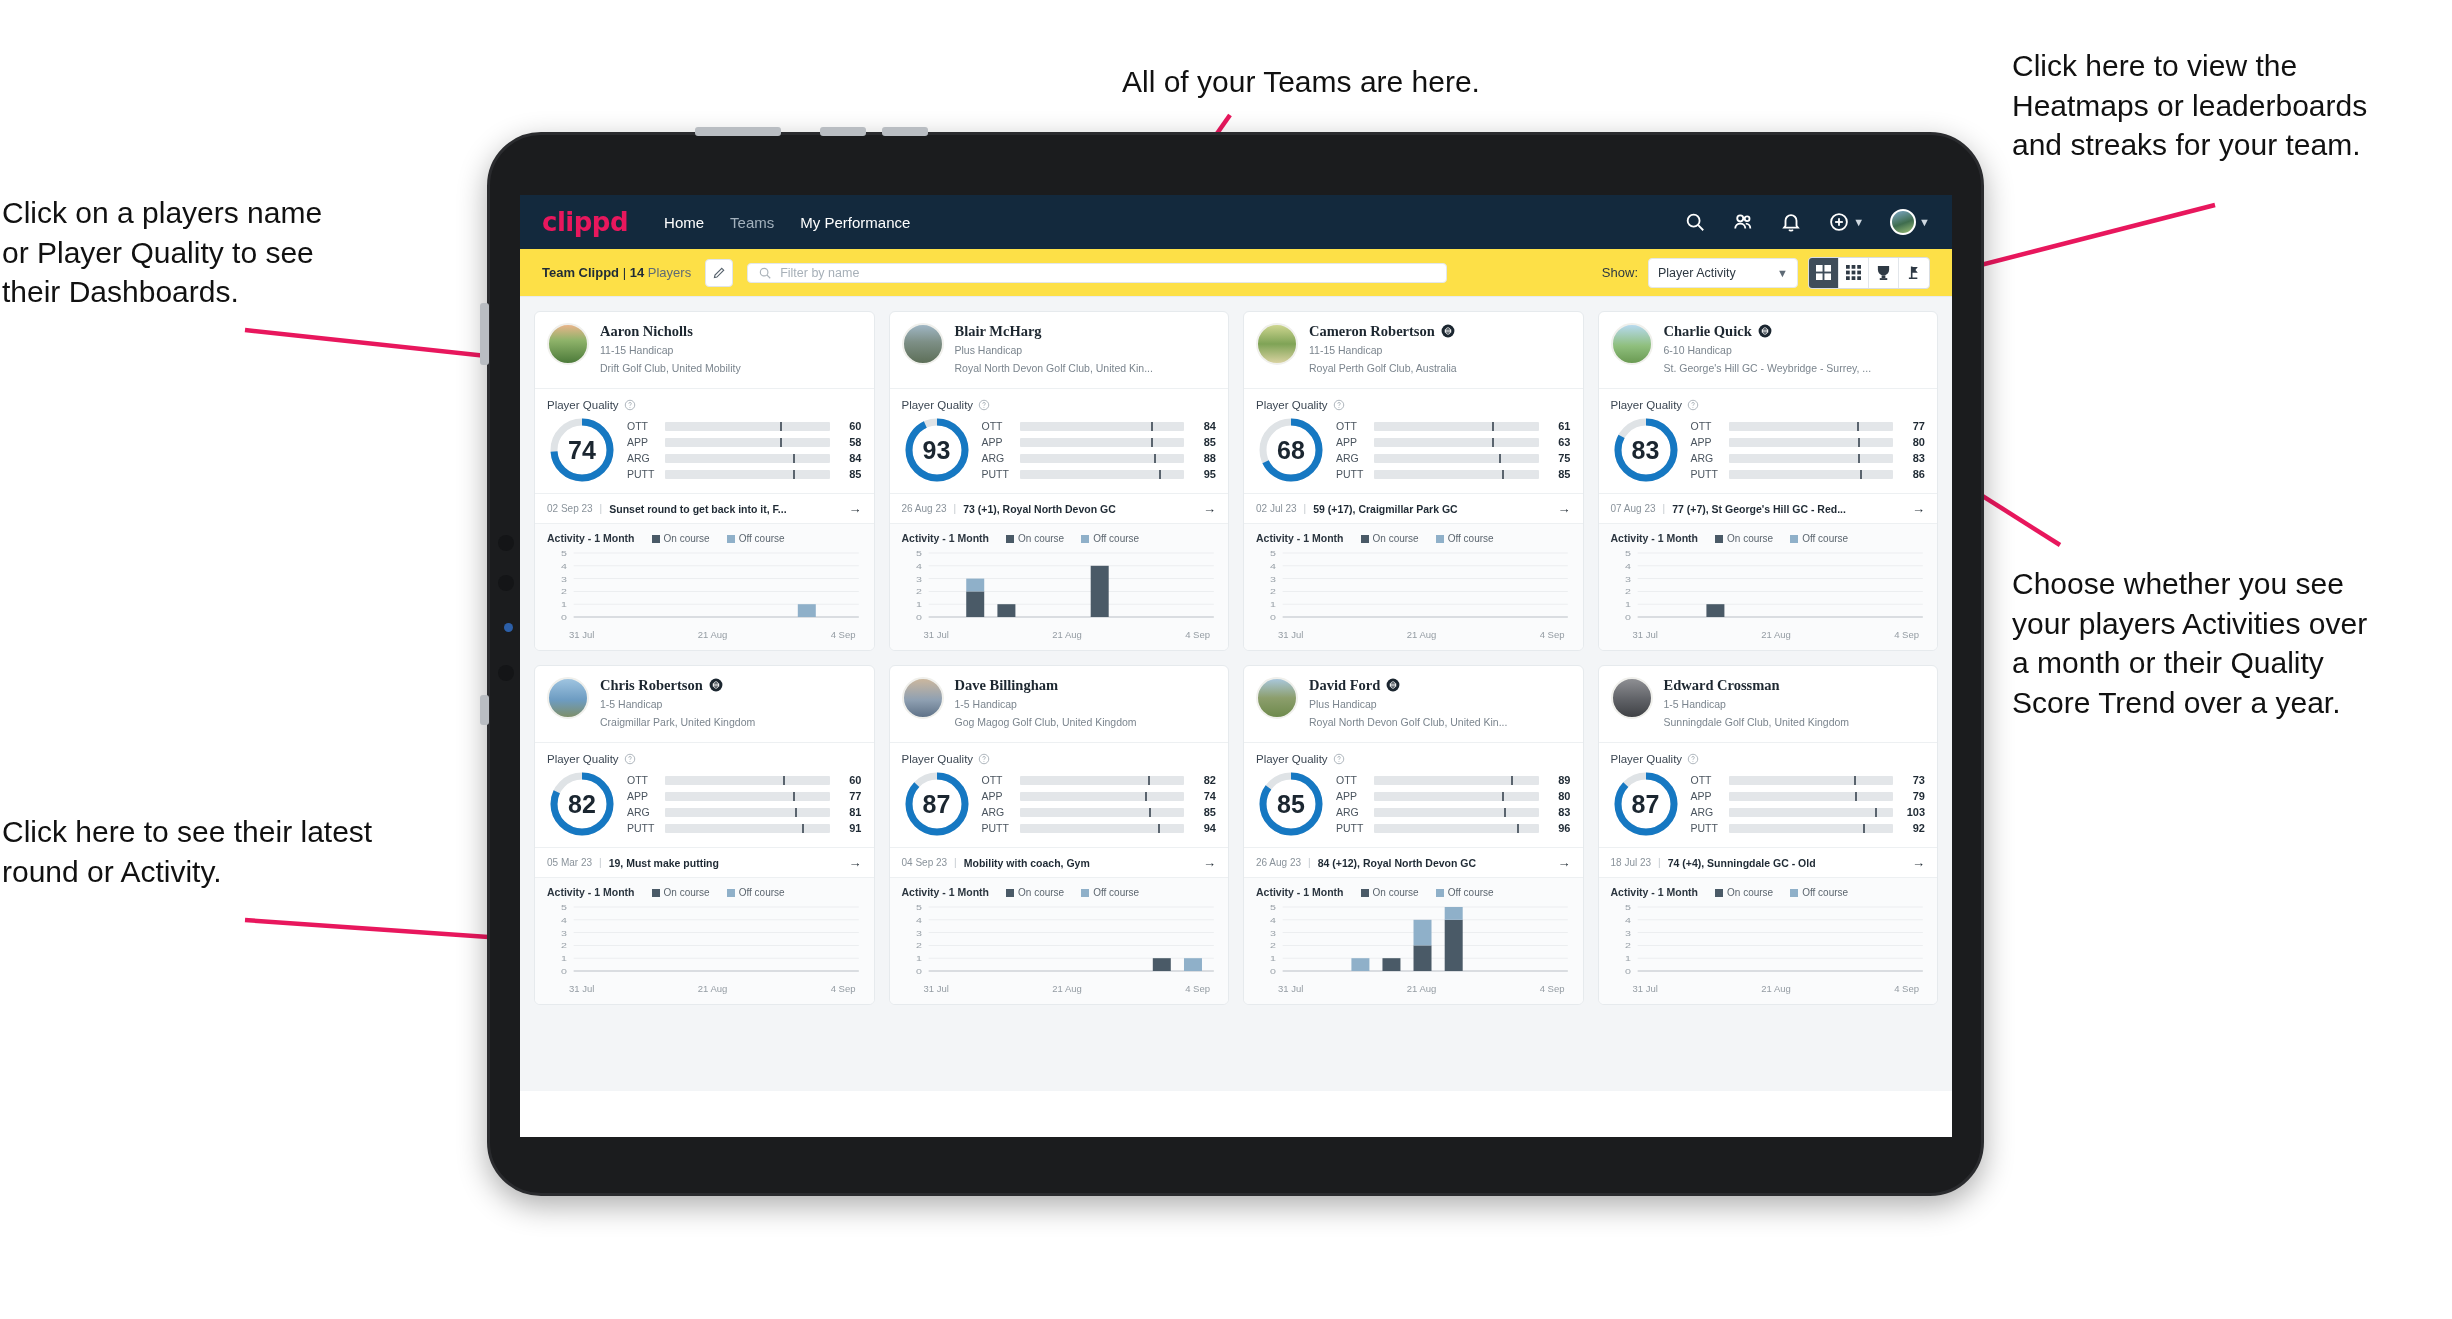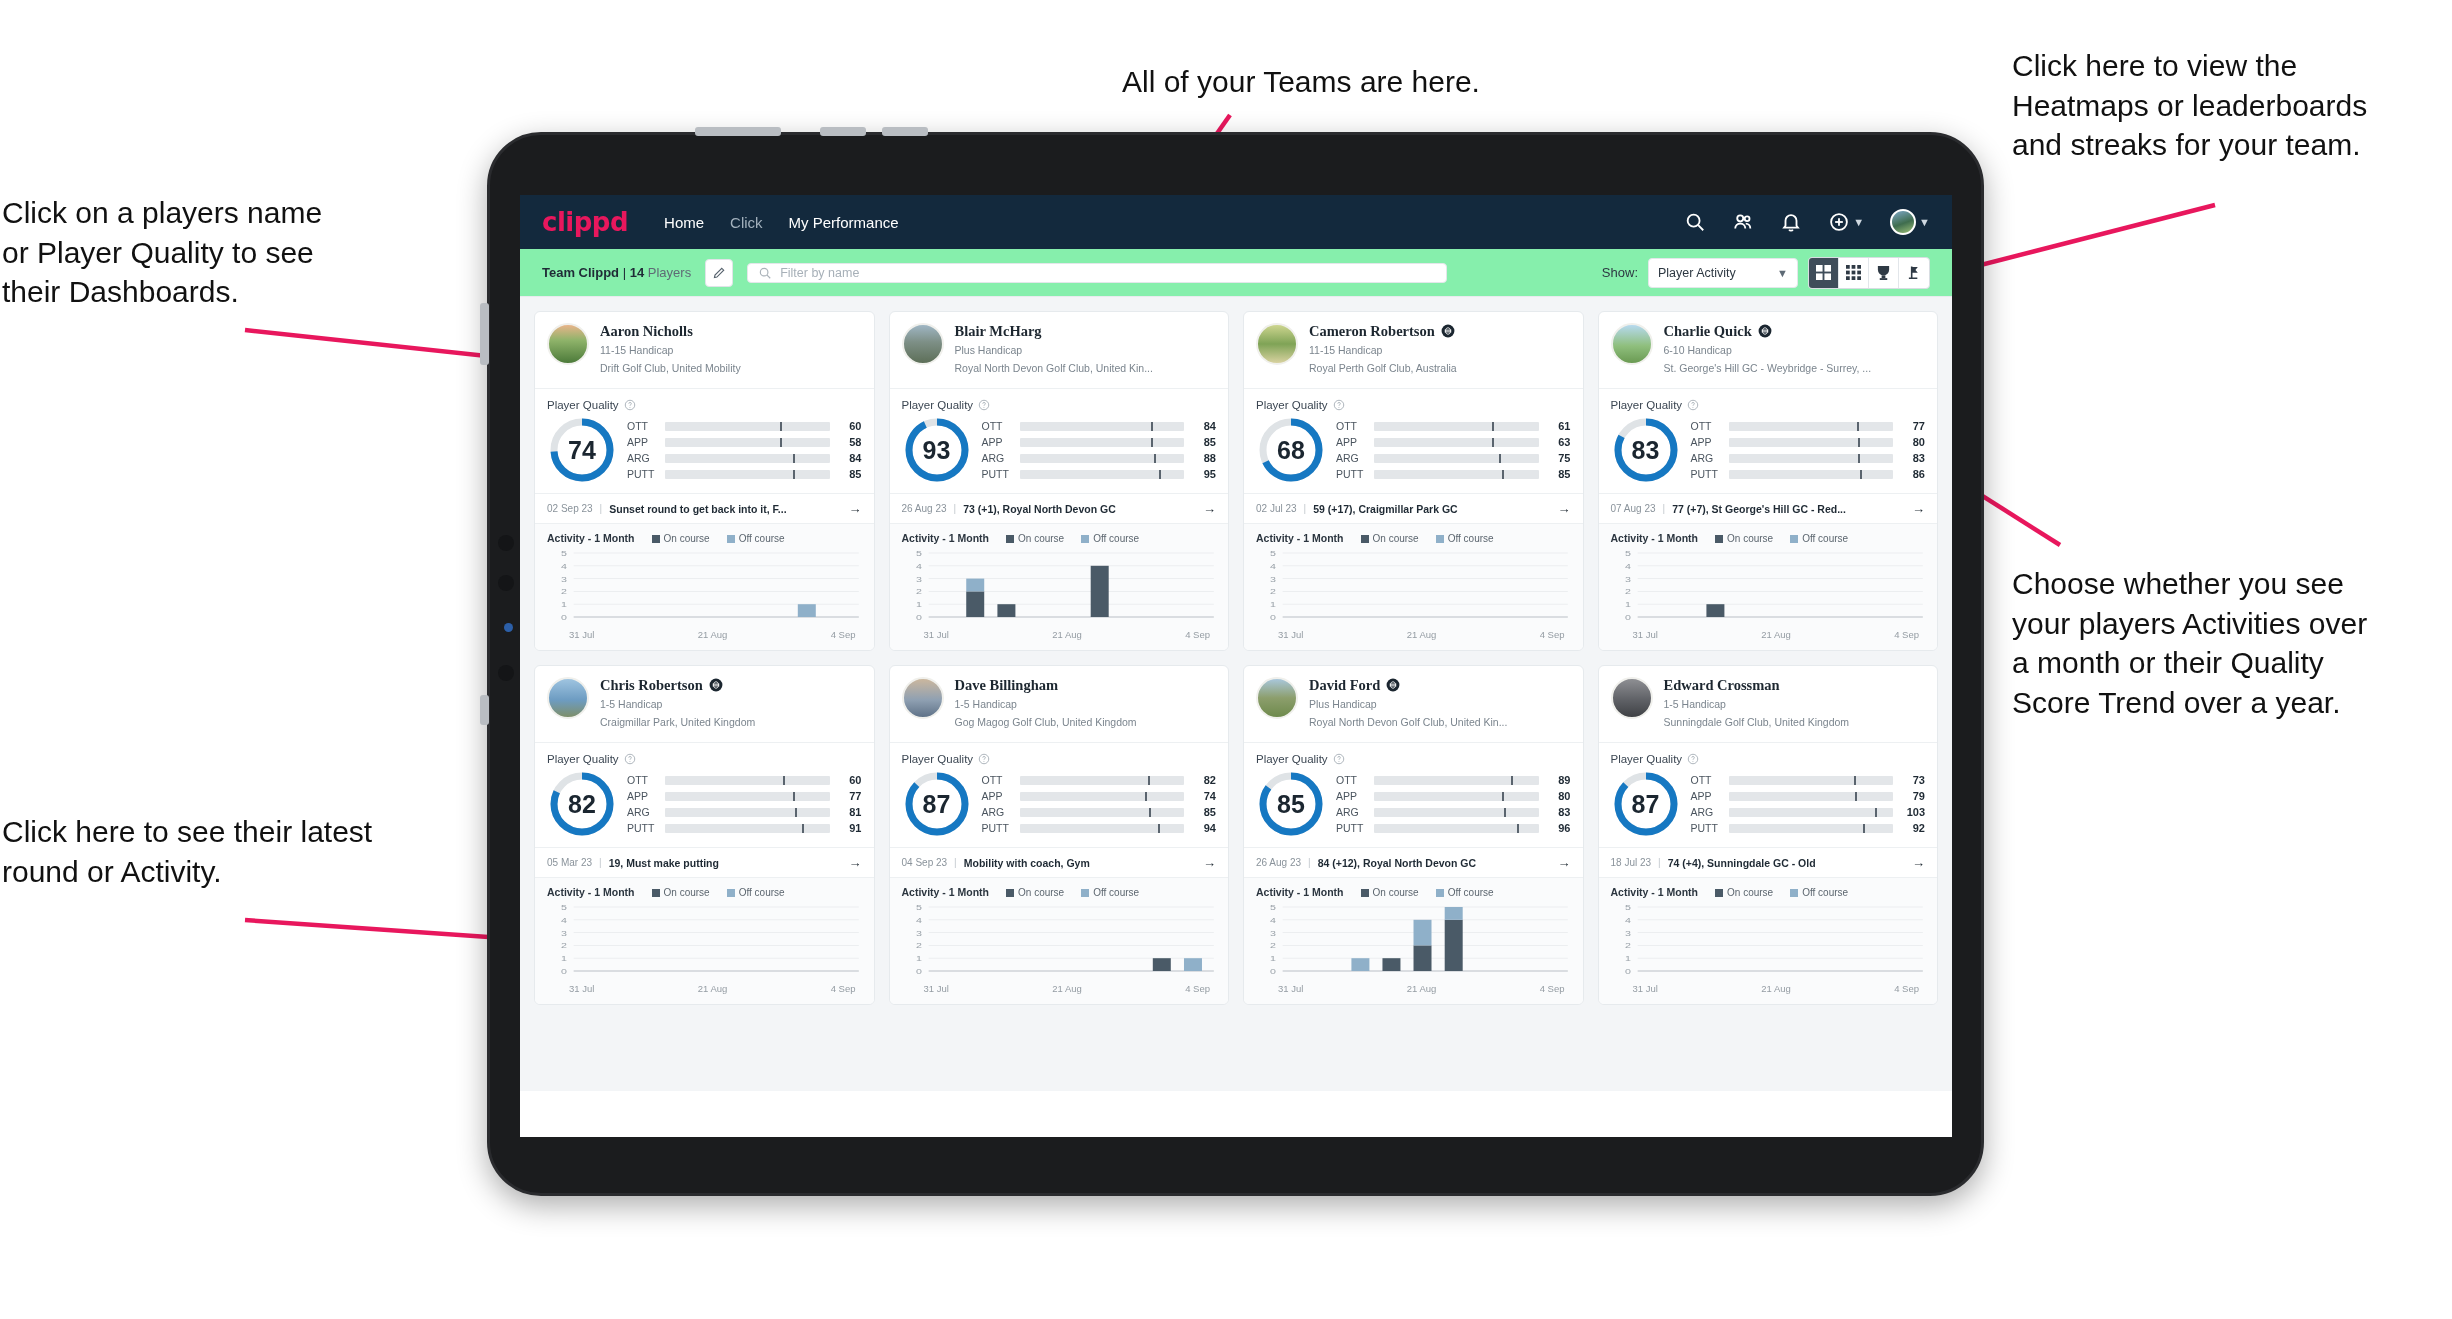--- a/index.html
+++ b/index.html
@@ -88,21 +88,21 @@
     content:''; position: absolute; left: -6px; right: -6px; bottom: 0; height: 3px; background: #e8175d;
   }
   .add-team-btn {
     position: absolute; right: 22px; top: 8px;
     background: #5a6570; color: #ffffff; font-size: 12px;
     padding: 6px 14px; border-radius: 4px;
   }
 
   
   .filter-row {
-    height: 48px; background: #86efac; border-bottom: 1px solid #e8ebee;
+    height: 48px; background: #fde047; border-bottom: 1px solid #e8ebee;
     display: flex; align-items: center; padding: 0 22px; gap: 14px;
   }
   .team-label { font-size: 13px; color: #1f2b36; white-space: nowrap; }
   .team-label b { font-weight: 700; }
   .team-label span.light { color: #5e6a75; }
   .edit-btn {
     width: 28px; height: 28px; border: 1px solid #e0e4e8; border-radius: 4px; background:#fff;
     display:flex; align-items:center; justify-content:center;
   }
   .edit-btn svg { width: 14px; height: 14px; }
@@ -220,21 +220,21 @@
   <div class="speaker-dot" style="top:440px"></div>
   <div class="cam-dot"></div>
   <div class="speaker-dot" style="top:530px"></div>
 
   <div class="tablet-inner">
 
     <div class="app-header">
       <div class="logo">clippd</div>
       <div class="nav-links">
         <div class="nav-link">Home</div>
-        <div class="nav-link dim">Click</div>
+        <div class="nav-link dim">Teams</div>
         <div class="nav-link">My Performance</div>
       </div>
       <div class="hdr-right">
         <span class="hdr-icon">
           <svg viewBox="0 0 24 24" fill="none" stroke="#ffffff" stroke-width="2">
               <circle cx="10.5" cy="10.5" r="6.5"></circle>
               <line x1="15.5" y1="15.5" x2="21" y2="21"></line>
             </svg>
         </span>
         <span class="hdr-icon">

